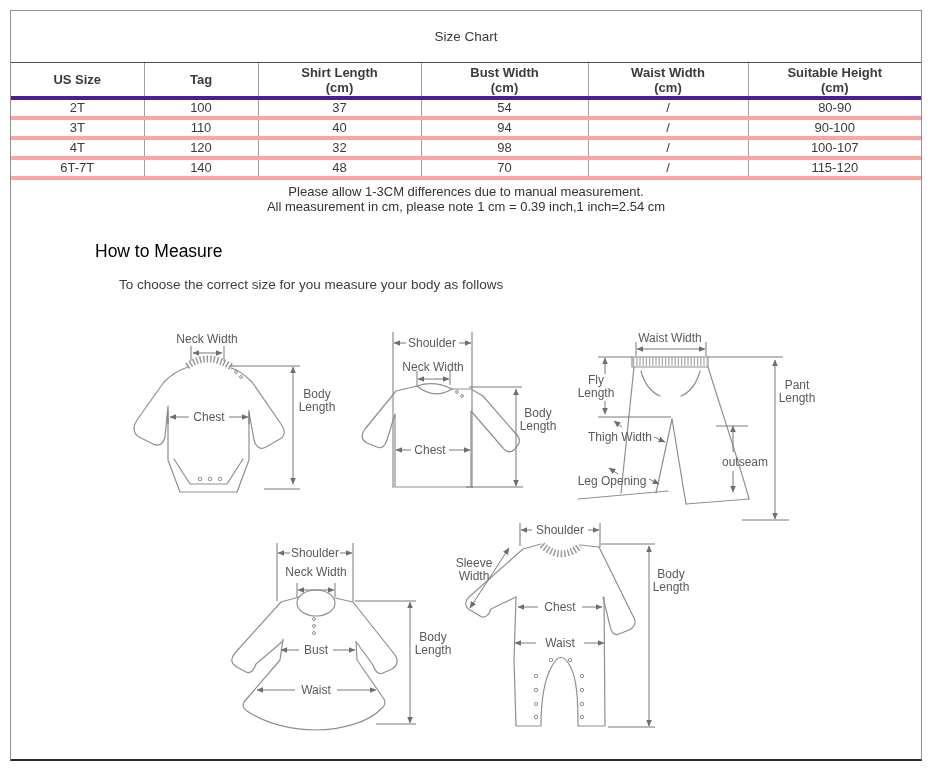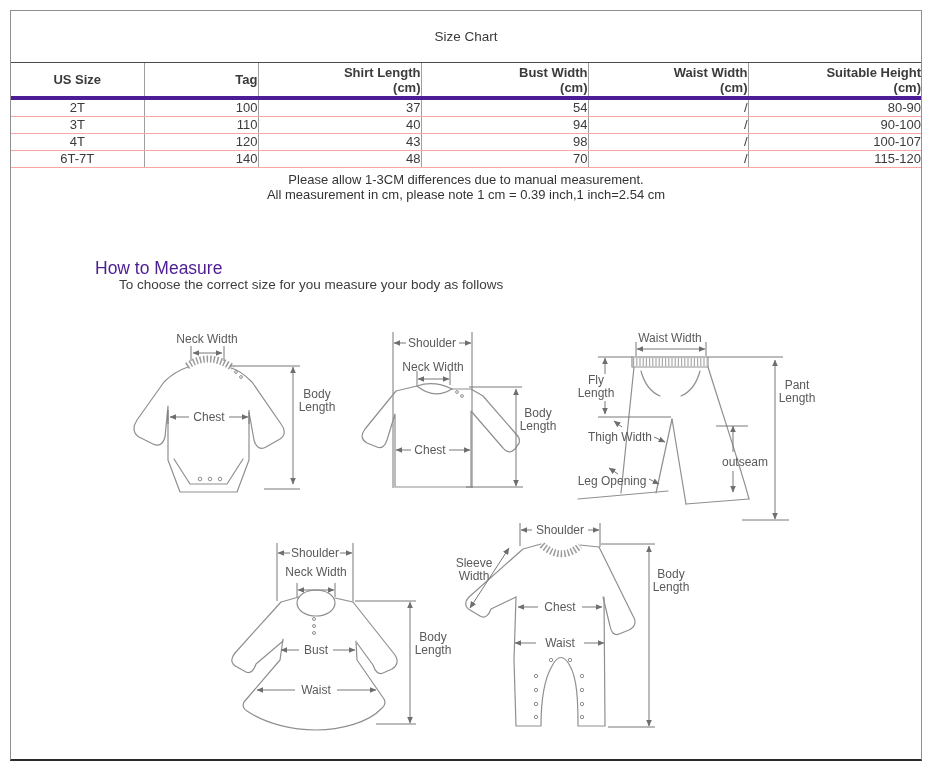--- a/index.html
+++ b/index.html
@@ -2,24 +2,24 @@
 <html><head>
 <meta charset="utf-8">
 <style>
   html,body{margin:0;padding:0;background:#fff;}
   body{width:933px;height:774px;position:relative;font-family:"Liberation Sans",sans-serif;color:#3b3b3b;overflow:hidden;}
   .frame{position:absolute;left:10px;top:10px;width:910px;height:748px;border:1px solid #8f8f8f;border-bottom:2px solid #2b2b2b;box-sizing:content-box;}
   .table-wrap{position:absolute;left:11px;top:11px;width:910px;}
   .chart-title{height:51px;display:flex;align-items:center;justify-content:center;font-size:13.5px;color:#3b3b3b;border-bottom:1px solid #4a4a4a;}
   table{width:910px;border-collapse:collapse;table-layout:fixed;font-size:13px;color:#3b3b3b;}
   th{font-weight:700;height:33px;border-bottom:4px solid #4c1d95;vertical-align:middle;padding:0;line-height:15px;text-align:center;}
-  td{height:16px;padding:0;text-align:center;border-bottom:1px solid #fca5a5;line-height:16px;}
-  th + th, td + td{border-left:1px solid #9f9f9f;text-align:right;}
+  td{height:16px;padding:0;text-align:center;border-bottom:4px solid #fca5a5;line-height:16px;}
+  th + th, td + td{border-left:1px solid #9f9f9f;}
   .notes{text-align:center;font-size:13px;color:#333;line-height:15px;padding-top:4px;}
-  .h2m-heading{position:absolute;left:95px;top:258px;font-size:17.5px;color:#4c1d95;}
+  .h2m-heading{position:absolute;left:95px;top:241px;font-size:17.5px;color:#000000;}
   .h2m-sub{position:absolute;left:95px;top:277px;font-size:13.5px;color:#3d3d3d;margin-left:24px;}
   svg.diagrams{position:absolute;left:0;top:0;width:933px;height:774px;}
   .dl{position:absolute;transform:translate(-50%,-50%);font-size:12px;color:#5a5a5a;white-space:pre-line;text-align:center;line-height:13px;}
   .ga{stroke:#8f8f8f;stroke-width:1.2;fill:none;stroke-linejoin:round;stroke-linecap:round;}
   .an{stroke:#787878;stroke-width:1;fill:none;}
   .rib{stroke:#9a9a9a;stroke-width:7;fill:none;stroke-dasharray:1.5 2;}
   .hatch{stroke:#a8a8a8;stroke-width:8;fill:none;stroke-dasharray:1.2 2;}
   .snap{stroke:#8f8f8f;stroke-width:1;fill:none;}
 </style>
 </head>
@@ -79,21 +79,21 @@
         <td>3T</td>
           <td>110</td>
           <td>40</td>
           <td>94</td>
           <td>/</td>
           <td>90-100</td>
       </tr>
       <tr>
         <td>4T</td>
           <td>120</td>
-          <td>43</td>
+          <td>32</td>
           <td>98</td>
           <td>/</td>
           <td>100-107</td>
       </tr>
       <tr>
         <td>6T-7T</td>
           <td>140</td>
           <td>48</td>
           <td>70</td>
           <td>/</td>

